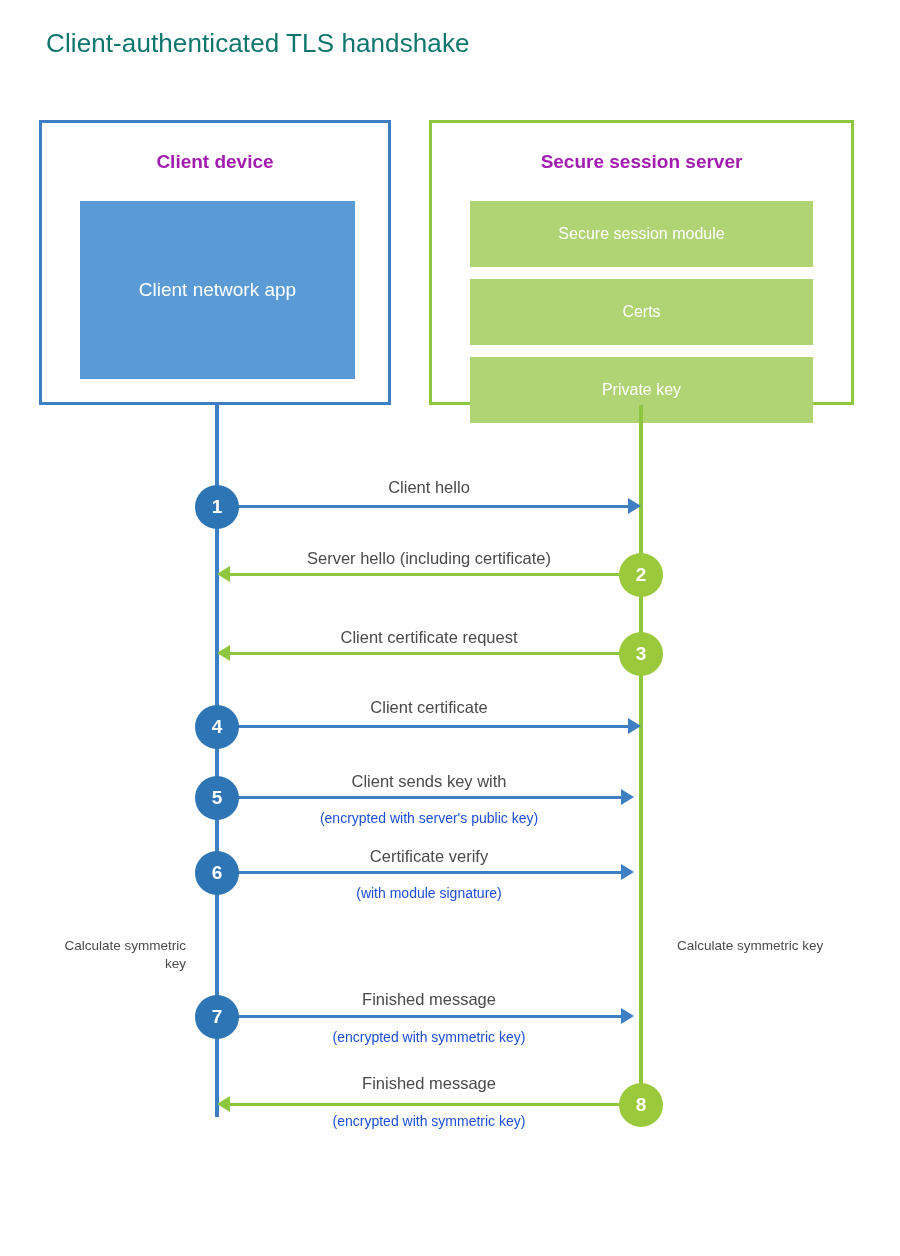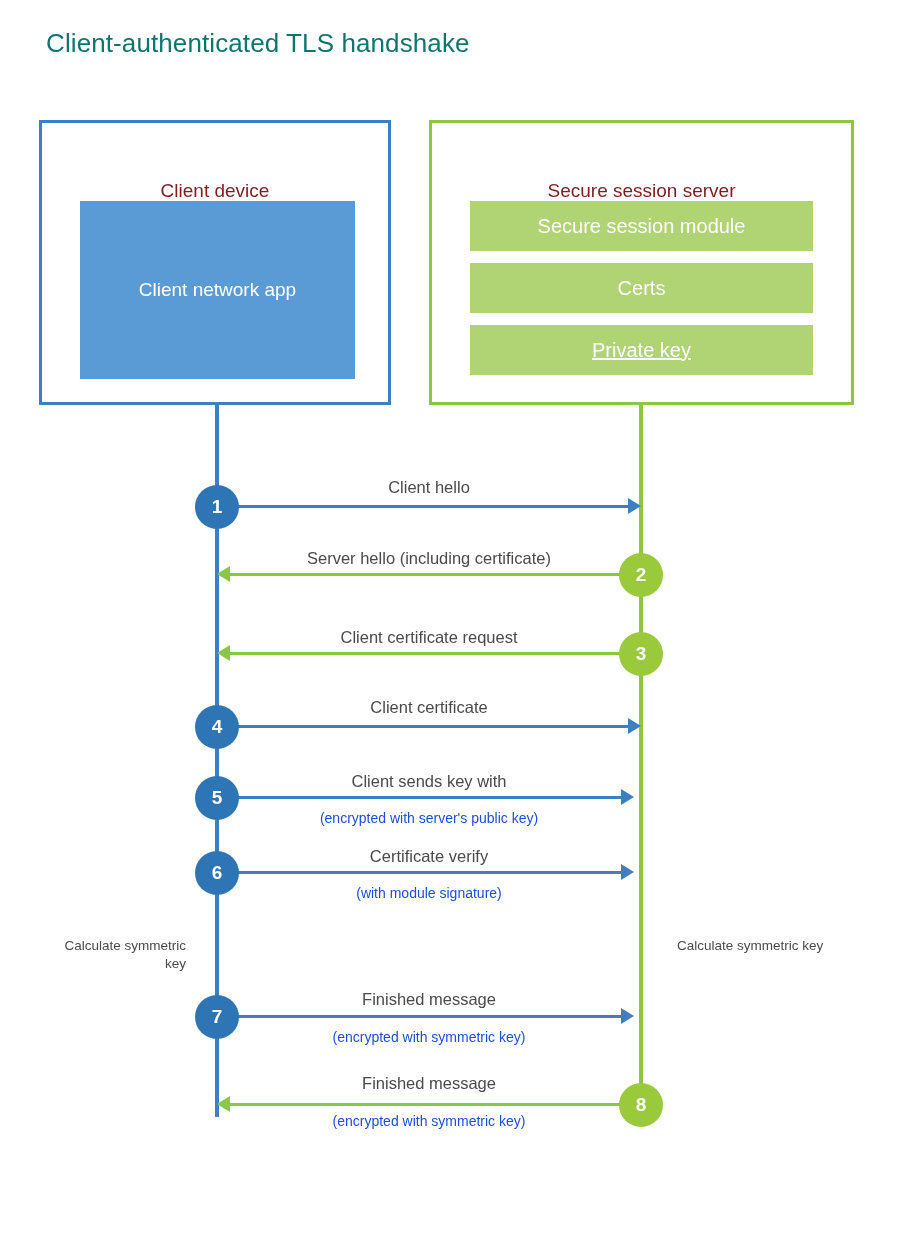--- a/index.html
+++ b/index.html
@@ -53,23 +53,22 @@
     height: 285px;
     border: 3px solid #8DC63F;
   }
   .party-title {
     position: absolute;
     left: 0;
     right: 0;
     top: 28px;
     text-align: center;
     font-size: 19px;
-    font-weight: normal;
-    color: #7f1d1d;
-    margin-top: 29px;
+    font-weight: bold;
+    color: #a21caf;
   }
 
   
   .client-app {
     position: absolute;
     left: 38px;
     top: 78px;
     width: 275px;
     height: 178px;
     background: #5B9BD5;
@@ -81,31 +80,31 @@
     text-align: center;
     line-height: 1.3;
   }
   .server-modules {
     position: absolute;
     left: 38px;
     top: 78px;
     right: 38px;
   }
   .server-module {
-    height: 50px;
+    height: 66px;
     background: #B0D474;
     color: #ffffff;
-    font-size: 20px;
+    font-size: 16px;
     display: flex;
     align-items: center;
     justify-content: center;
     text-align: center;
     margin-bottom: 12px;
   }
-  .server-module:last-child { margin-bottom: 0; text-decoration: underline; }
+  .server-module:last-child { margin-bottom: 0; }
 
   
   .lifeline {
     position: absolute;
     width: 4px;
   }
   .lifeline.client-line {
     left: 215px;
     top: 405px;
     height: 712px;

